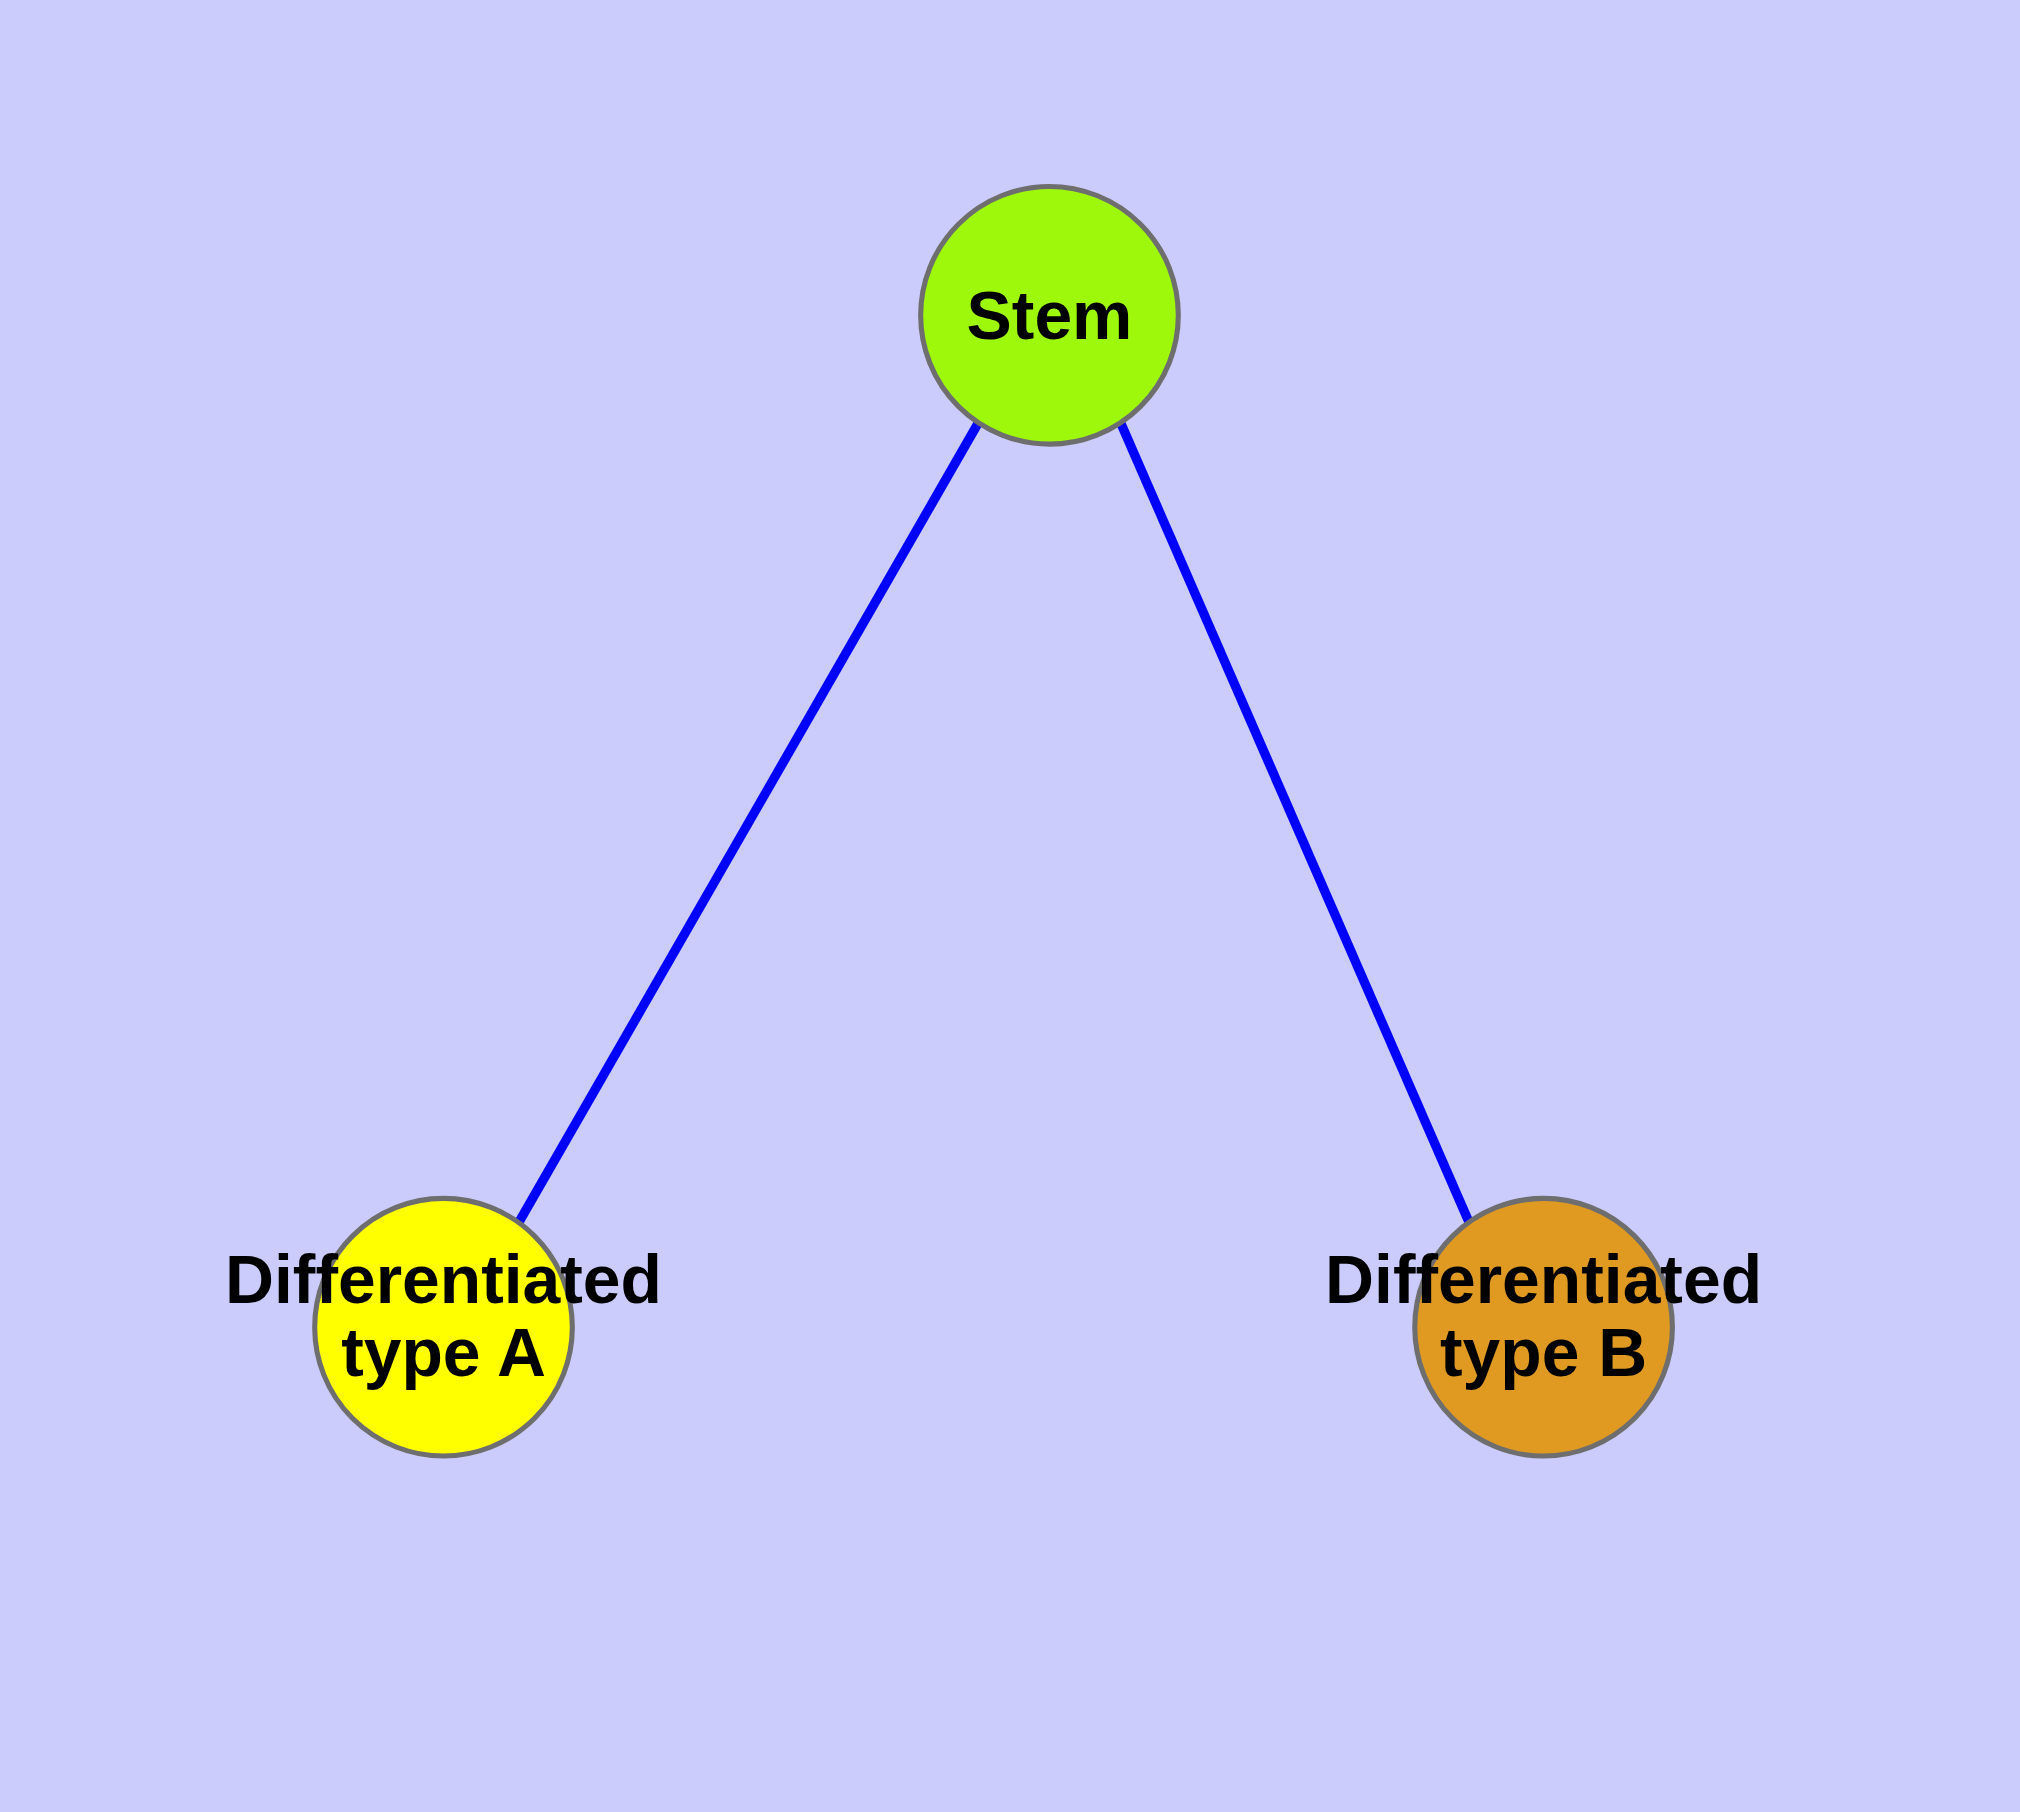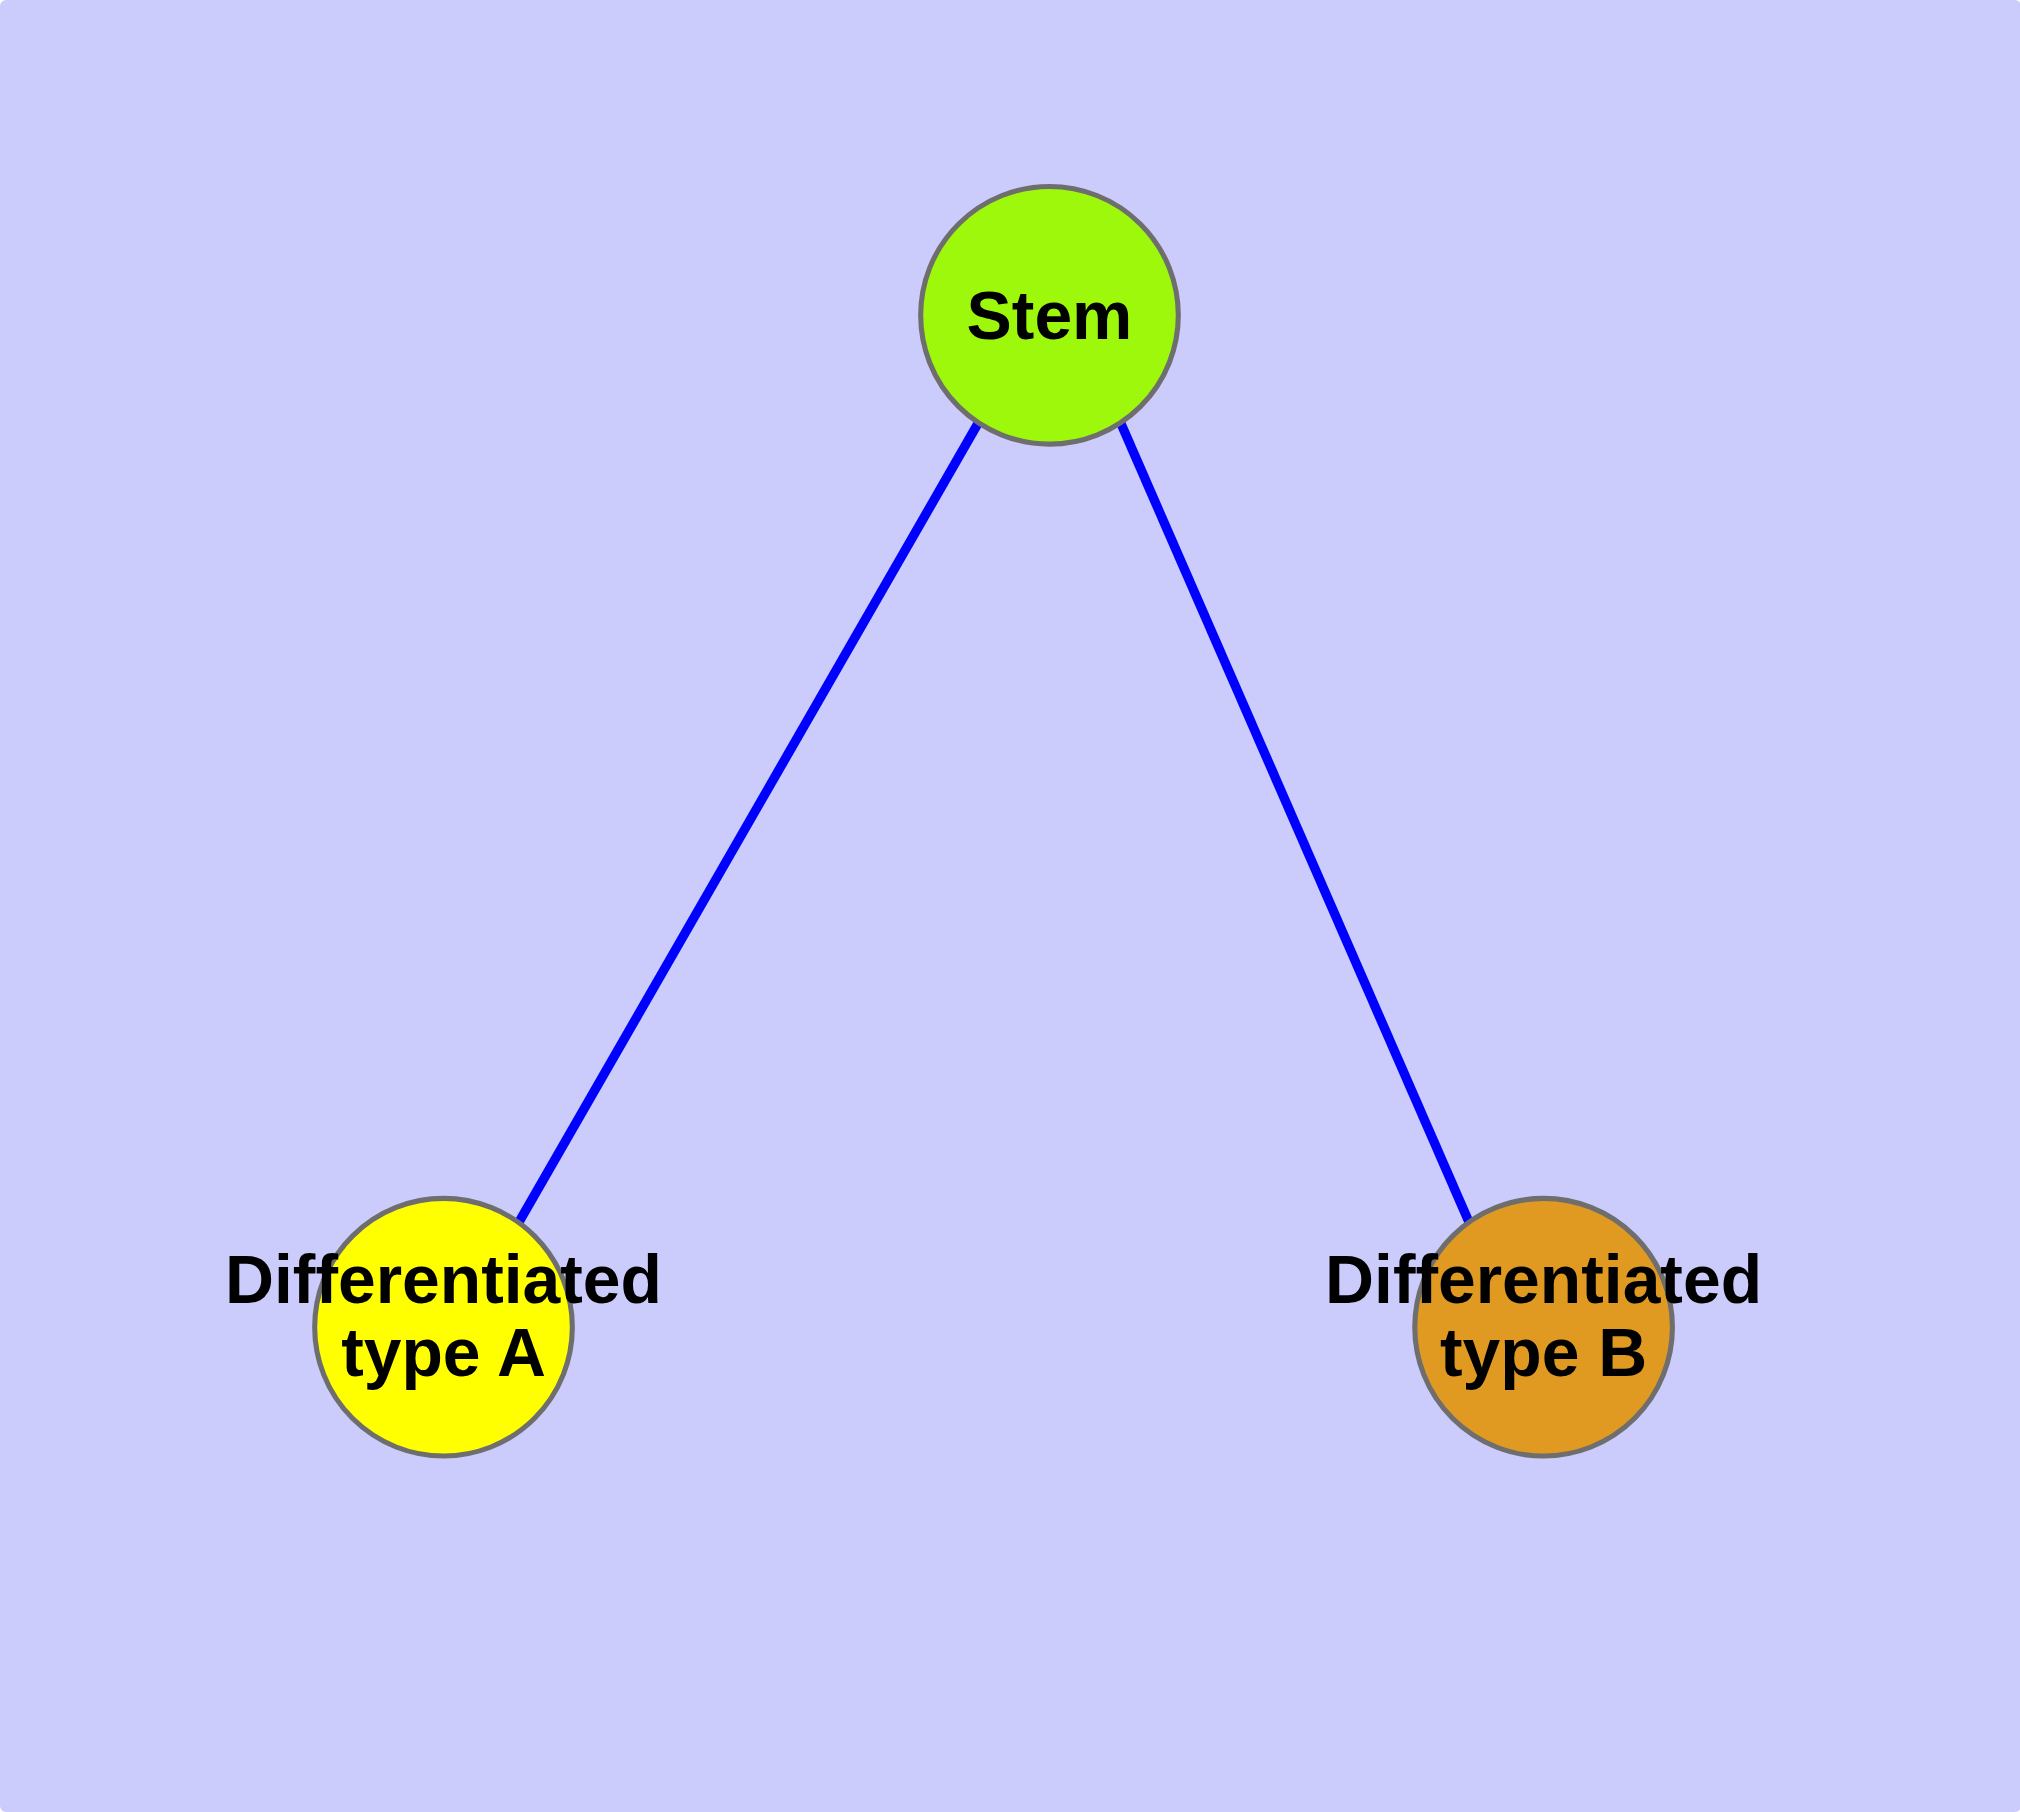--- a/index.html
+++ b/index.html
@@ -42,21 +42,21 @@
   .node-circle {
     stroke-width: 6;
   }
   .graph-edge {
     stroke-linecap: butt;
   }
 </style>
 </head>
 <body>
 
-<div id="stage" style="width: 2021px; height: 1812px; border-radius: 6px;">
+<div id="stage" style="width: 2021px; height: 1812px;">
   <div id="canvas-bg" style="background: rgb(204, 204, 252);"></div>
   <svg id="graph-svg" viewBox="0 0 2384 2138" xmlns="http://www.w3.org/2000/svg" style="width: 2021px; height: 1812px;">
 
     <g>
       <line class="graph-edge" x1="1154" y1="499" x2="612" y2="1442" stroke="#0000FF" stroke-width="11"></line>
       <line class="graph-edge" x1="1322" y1="499" x2="1733" y2="1442" stroke="#0000FF" stroke-width="11"></line>
     </g>
 
     <g>
       <circle class="node-circle" cx="1238" cy="372" r="152" fill="#9EF80C" stroke="#6E6E6E" stroke-width="6"></circle>

